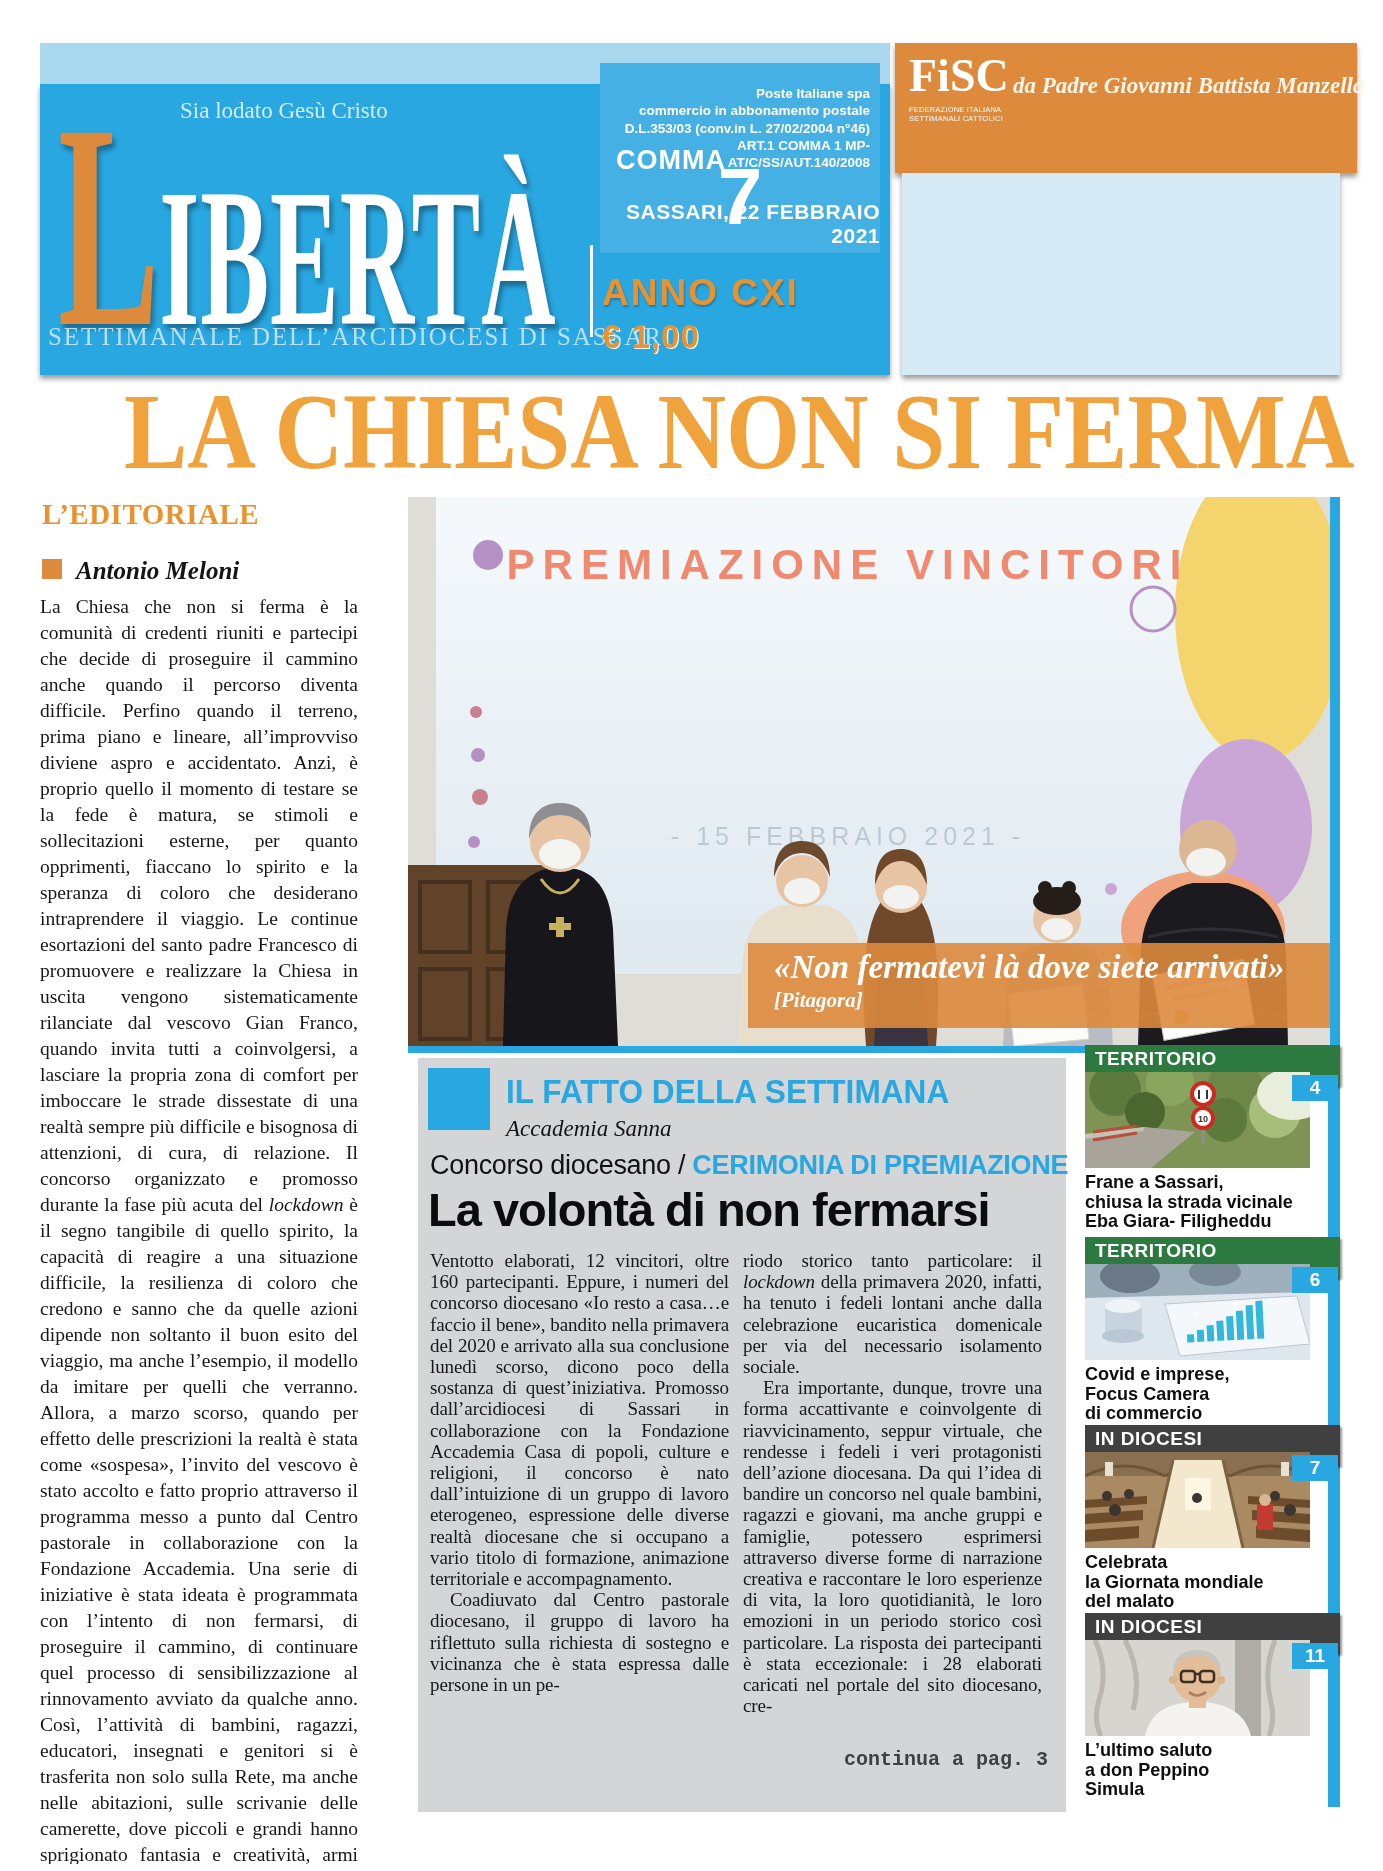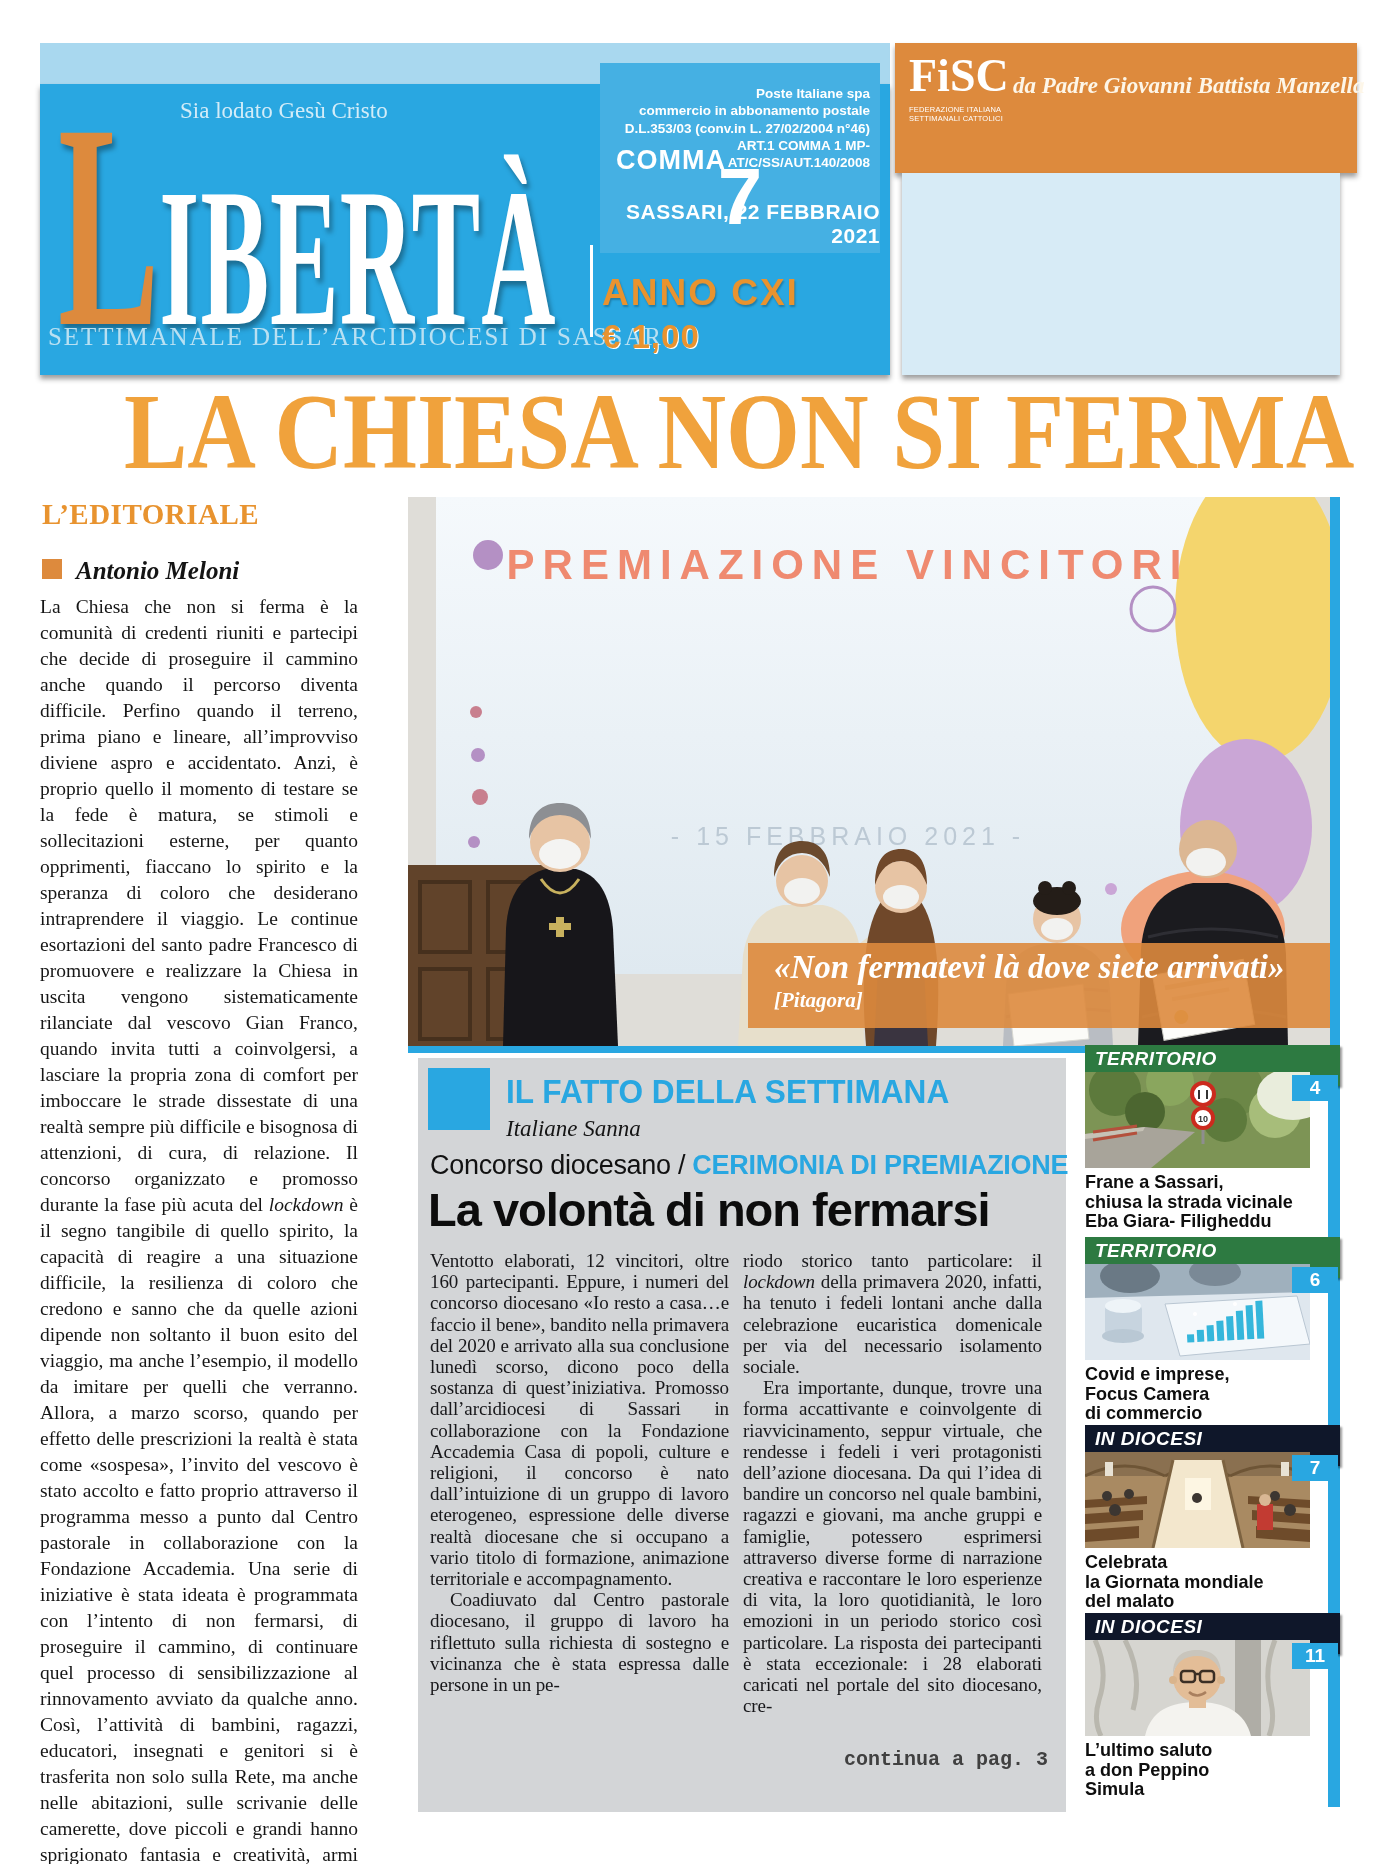--- a/index.html
+++ b/index.html
@@ -83,22 +83,22 @@
   #fact-col1{left:12px;} #fact-col2{left:325px;}
   .fact-col p{margin:0;} .fact-col p.ind{text-indent:20px;}
   #fact-cont{position:absolute;right:18px;top:690px;font-family:"Liberation Mono",monospace;
              font-weight:bold;font-size:20px;color:#404040;}
 
   
   #sb-rail{left:1328px;top:1045px;width:12px;height:762px;background:#29a7e1;}
   .sb-item{position:absolute;left:1085px;width:255px;height:192px;}
   .sb-banner{position:absolute;left:0;top:0;width:255px;height:41px;color:#ffffff;font-weight:bold;
              font-size:19px;letter-spacing:.5px;padding:3px 0 8px 10px;box-sizing:border-box;
-             box-shadow:2px 2px 2px rgba(0,0,0,.4);font-style:italic;}
-  .sb-banner.green{background:#2d7a41;} .sb-banner.red{background:#0f172a;}
+             box-shadow:2px 2px 2px rgba(0,0,0,.4);}
+  .sb-banner.green{background:#2d7a41;} .sb-banner.red{background:#404040;}
   .sb-photo{position:absolute;left:0;top:27px;width:225px;height:96px;overflow:hidden;}
   .sb-photo svg{width:100%;height:100%;display:block;}
   .sb-num{position:absolute;right:2px;top:30px;width:46px;height:26px;background:#29a7e1;color:#fff;
           font-weight:bold;font-size:19px;text-align:center;line-height:26px;}
   .sb-title{position:absolute;left:0;top:127px;width:260px;font-weight:bold;font-size:19px;line-height:19.5px;
             color:#0e0e0e;transform:scaleX(.95);transform-origin:left top;white-space:nowrap;}
 </style>
 </head>
 <body>
 
@@ -247,21 +247,21 @@
     <div id="quote-band">
       <div id="quote-line">«Non fermatevi là dove siete arrivati»</div>
       <div id="quote-src">[Pitagora]</div>
     </div>
   </div>
   <div class="abs" id="photo-hline"></div>
 
   <div class="abs" id="fact-box">
     <div id="fact-square"></div>
     <div id="fact-label">IL FATTO DELLA SETTIMANA</div>
-    <div id="fact-author">Italiane Sanna</div>
+    <div id="fact-author">Accademia Sanna</div>
     <div id="fact-headline">La volontà di non fermarsi</div>
     <div id="fact-kicker">
       <span>Concorso diocesano / </span><span class="hl">CERIMONIA DI PREMIAZIONE</span>
     </div>
     <div class="fact-col" id="fact-col1">
       <p>Ventotto elaborati, 12 vincitori, oltre 160 partecipanti. Eppure, i numeri del concorso diocesano «Io resto a casa…e faccio il bene», bandito nella primavera del 2020 e arrivato alla sua conclusione lunedì scorso, dicono poco della sostanza di quest’iniziativa. Promosso dall’arcidiocesi di Sassari in collaborazione con la Fondazione Accademia Casa di popoli, culture e religioni, il concorso è nato dall’intuizione di un gruppo di lavoro eterogeneo, espressione delle diverse realtà diocesane che si occupano a vario titolo di formazione, animazione territoriale e accompagnamento.</p>
       <p class="ind">Coadiuvato dal Centro pastorale diocesano, il gruppo di lavoro ha riflettuto sulla richiesta di sostegno e vicinanza che è stata espressa dalle persone in un pe-</p>
     </div>
     <div class="fact-col" id="fact-col2">
       <p><span>riodo storico tanto particolare: il </span><span class="it">lockdown</span><span> della primavera 2020, infatti, ha tenuto i fedeli lontani anche dalla celebrazione eucaristica domenicale per via del necessario isolamento sociale.</span></p>

